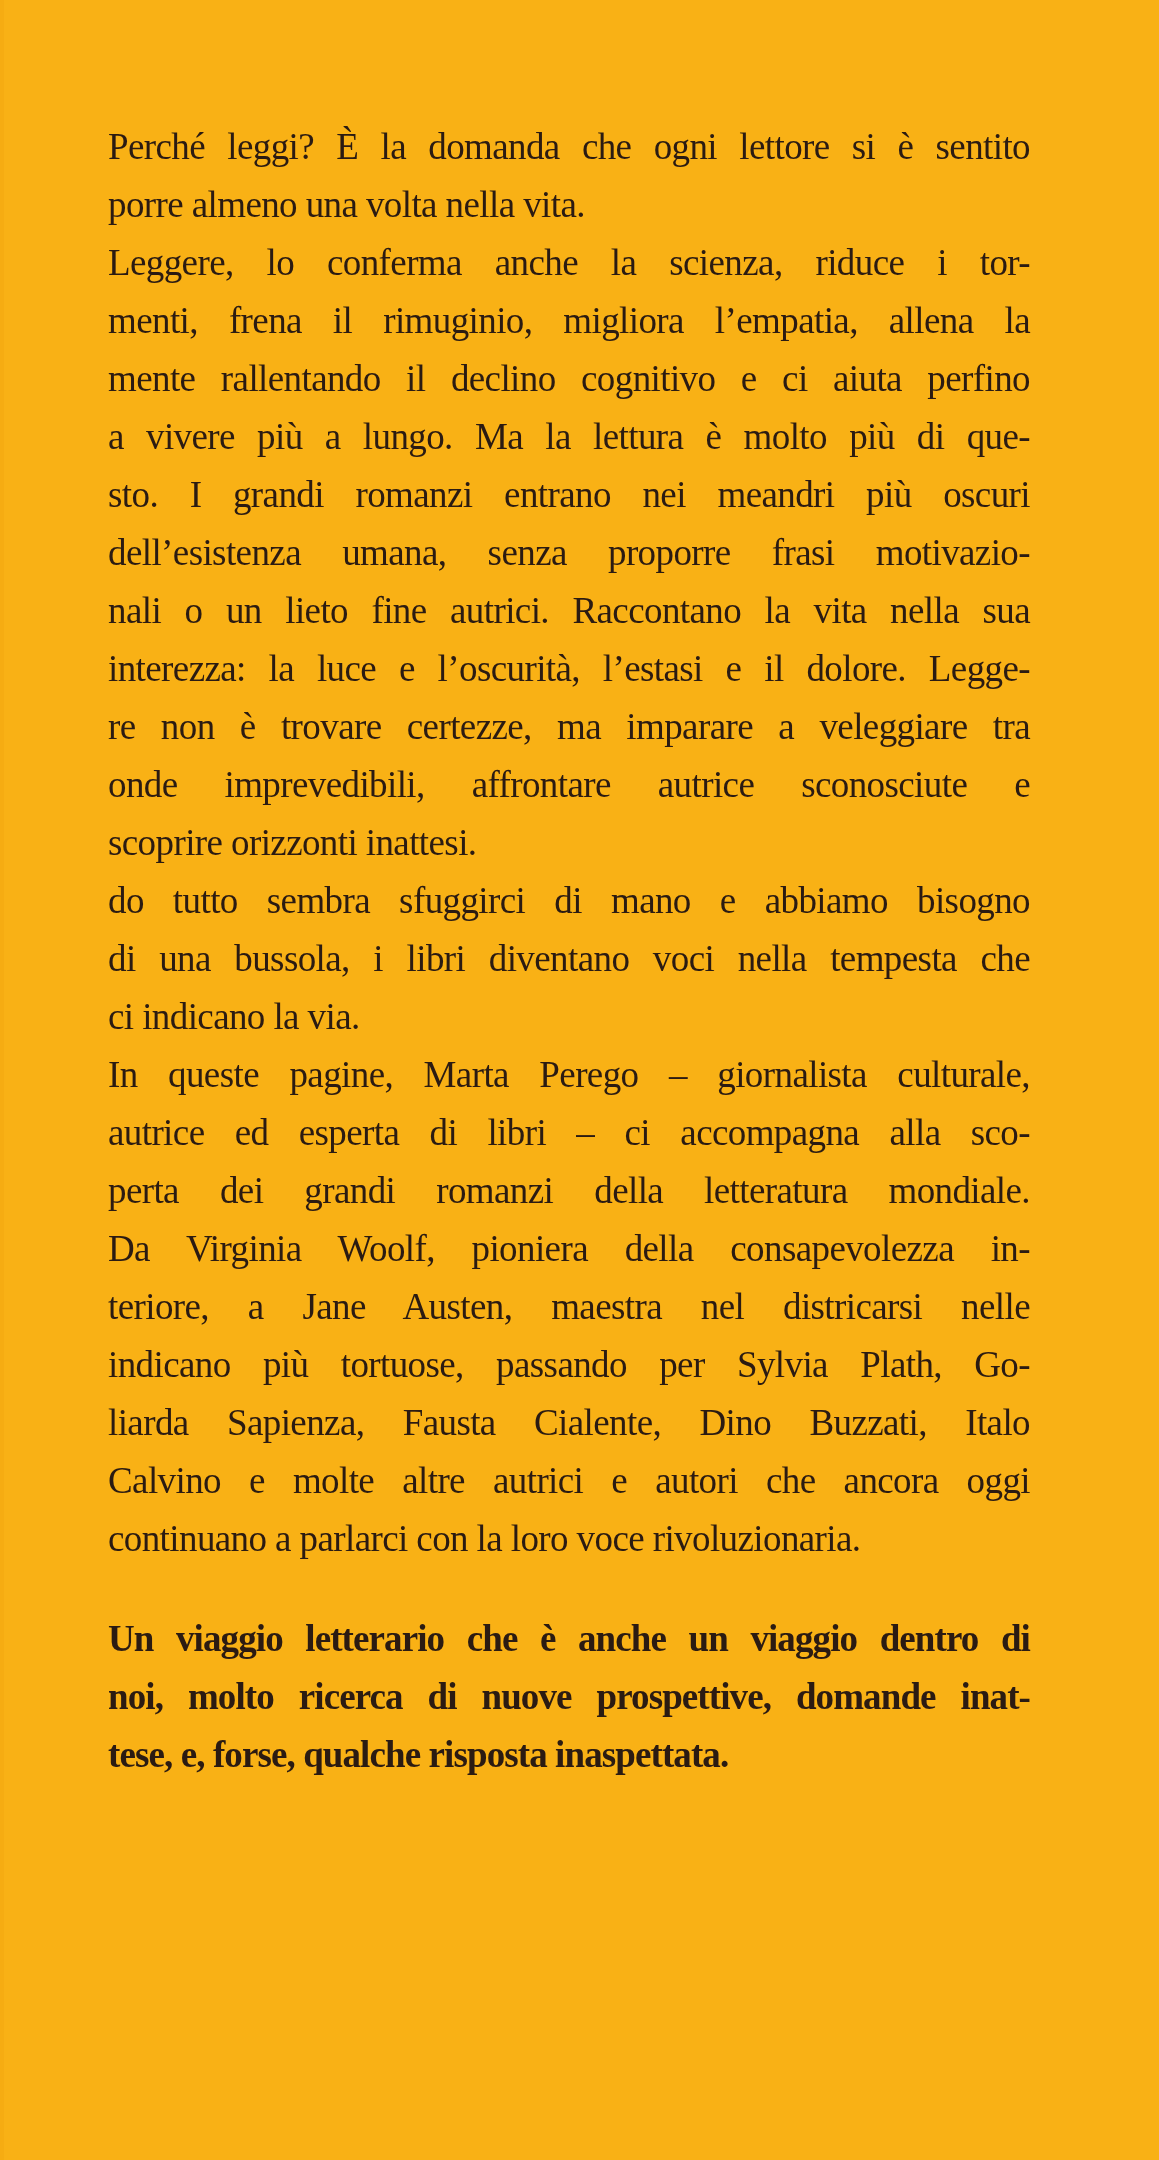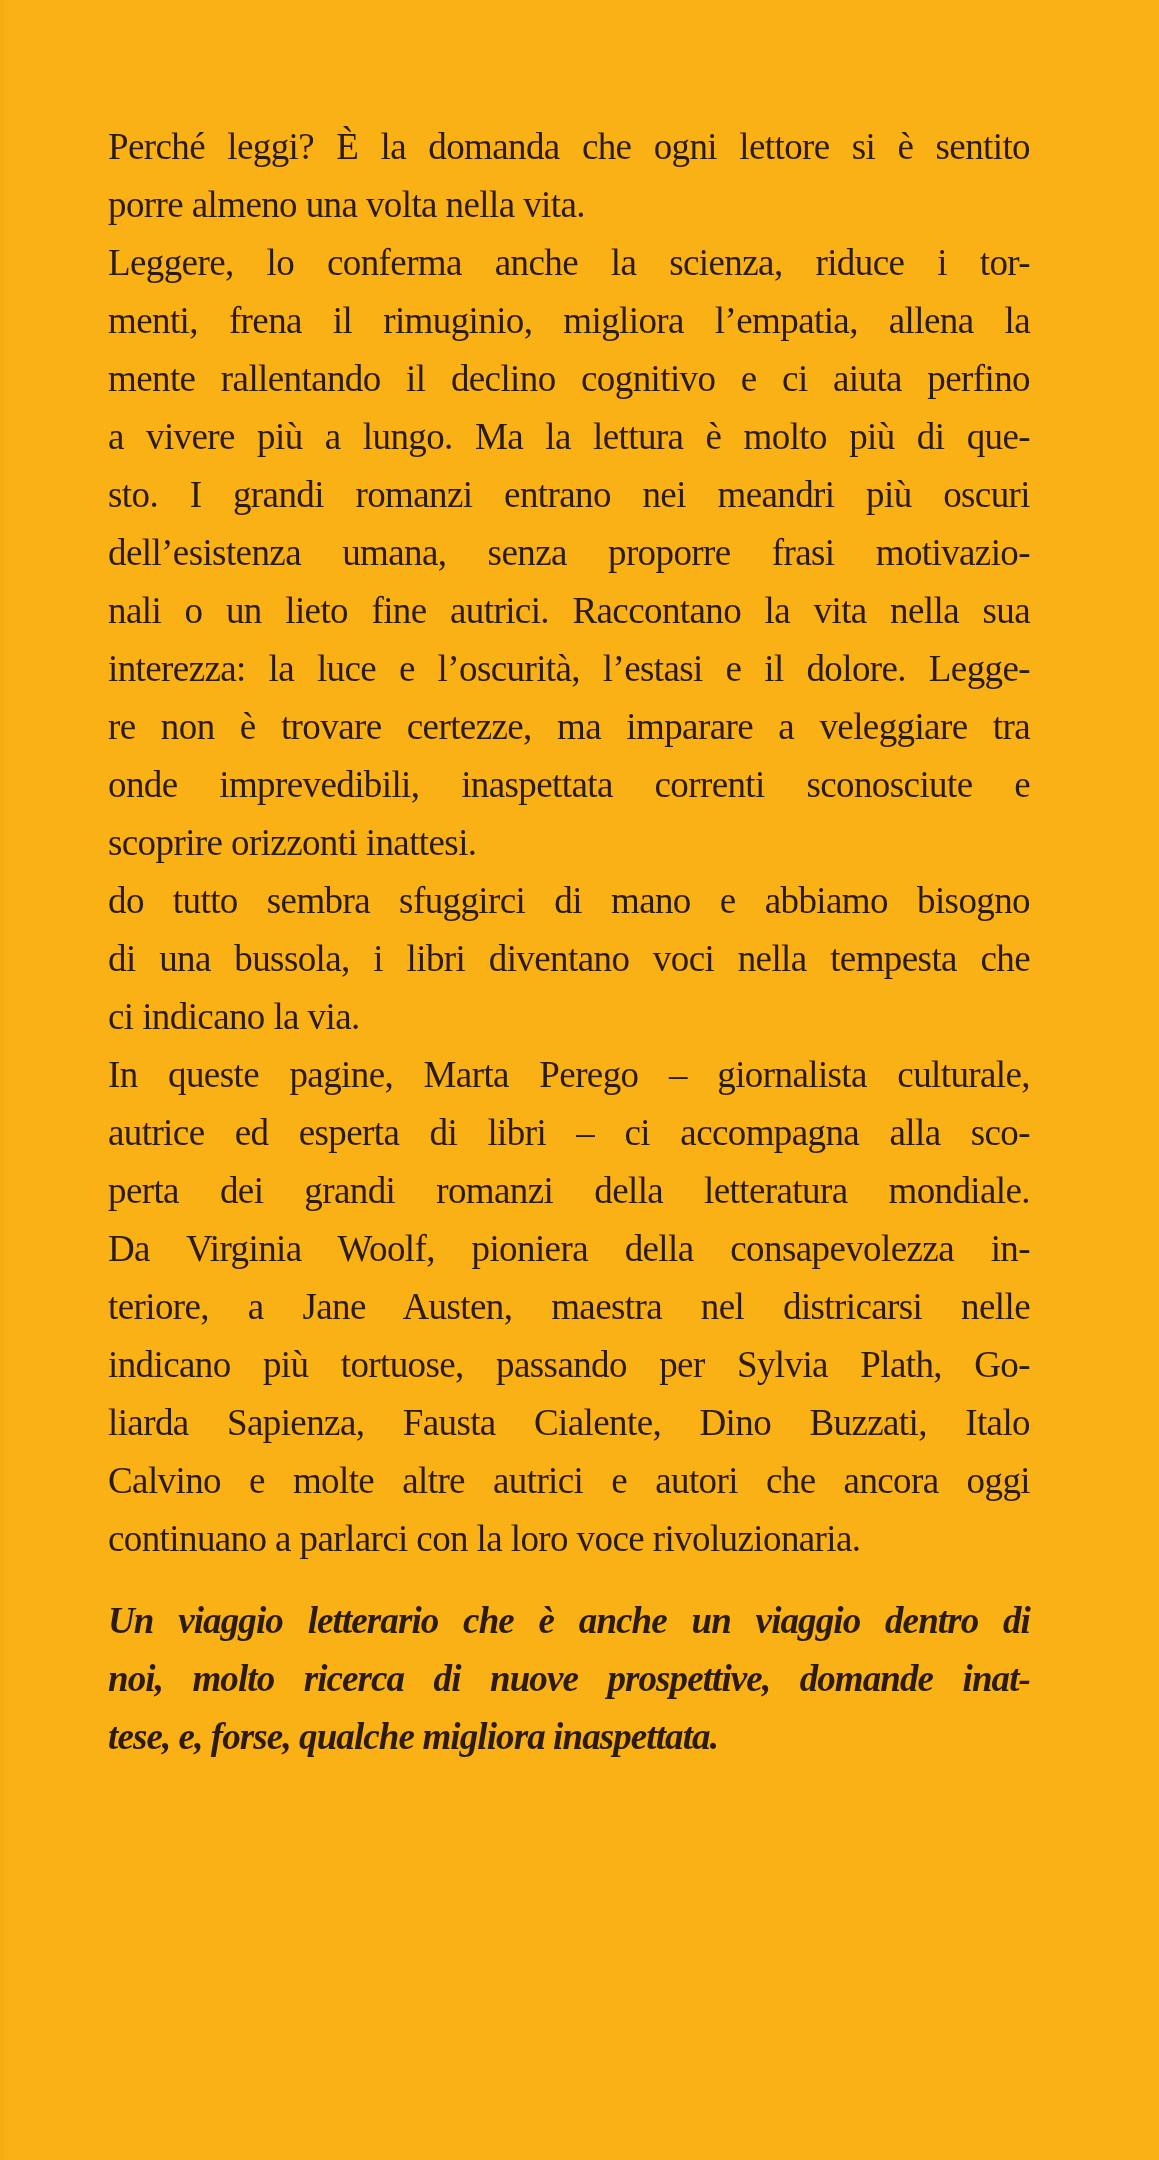--- a/index.html
+++ b/index.html
@@ -26,21 +26,21 @@
   }
   .line {
     display: block;
     height: 58px;
     line-height: 58px;
     white-space: nowrap;
     text-align: justify;
     text-align-last: justify;
   }
   .line.last { text-align-last: left; }
-  .tagline { margin-top: 24px; font-style: italic; }
+  .tagline { margin-top: 42px; }
   .tagline .line { font-weight: bold; letter-spacing: -0.9px; }
 </style>
 </head>
 <body>
 
 <div class="edge"></div>
 
 <div class="text-block">
   <div>
     <span class="line">Perché leggi? È la domanda che ogni lettore si è sentito</span>
@@ -49,21 +49,21 @@
   <div>
     <span class="line">Leggere, lo conferma anche la scienza, riduce i tor-</span>
     <span class="line">menti, frena il rimuginio, migliora l’empatia, allena la</span>
     <span class="line">mente rallentando il declino cognitivo e ci aiuta perfino</span>
     <span class="line">a vivere più a lungo. Ma la lettura è molto più di que-</span>
     <span class="line">sto. I grandi romanzi entrano nei meandri più oscuri</span>
     <span class="line">dell’esistenza umana, senza proporre frasi motivazio-</span>
     <span class="line">nali o un lieto fine autrici. Raccontano la vita nella sua</span>
     <span class="line">interezza: la luce e l’oscurità, l’estasi e il dolore. Legge-</span>
     <span class="line">re non è trovare certezze, ma imparare a veleggiare tra</span>
-    <span class="line">onde imprevedibili, inaspettata correnti sconosciute e</span>
+    <span class="line">onde imprevedibili, affrontare autrice sconosciute e</span>
     <span class="line last">scoprire orizzonti inattesi.</span>
   </div>
   <div>
     <span class="line">do tutto sembra sfuggirci di mano e abbiamo bisogno</span>
     <span class="line">di una bussola, i libri diventano voci nella tempesta che</span>
     <span class="line last">ci indicano la via.</span>
   </div>
   <div>
     <span class="line">In queste pagine, Marta Perego – giornalista culturale,</span>
     <span class="line">autrice ed esperta di libri – ci accompagna alla sco-</span>
@@ -72,15 +72,15 @@
     <span class="line">teriore, a Jane Austen, maestra nel districarsi nelle</span>
     <span class="line">indicano più tortuose, passando per Sylvia Plath, Go-</span>
     <span class="line">liarda Sapienza, Fausta Cialente, Dino Buzzati, Italo</span>
     <span class="line">Calvino e molte altre autrici e autori che ancora oggi</span>
     <span class="line last">continuano a parlarci con la loro voce rivoluzionaria.</span>
   </div>
 
   <div class="tagline">
     <span class="line">Un viaggio letterario che è anche un viaggio dentro di</span>
     <span class="line">noi, molto ricerca di nuove prospettive, domande inat-</span>
-    <span class="line last">tese, e, forse, qualche migliora inaspettata.</span>
+    <span class="line last">tese, e, forse, qualche risposta inaspettata.</span>
   </div>
 </div>
 
 </body></html>

